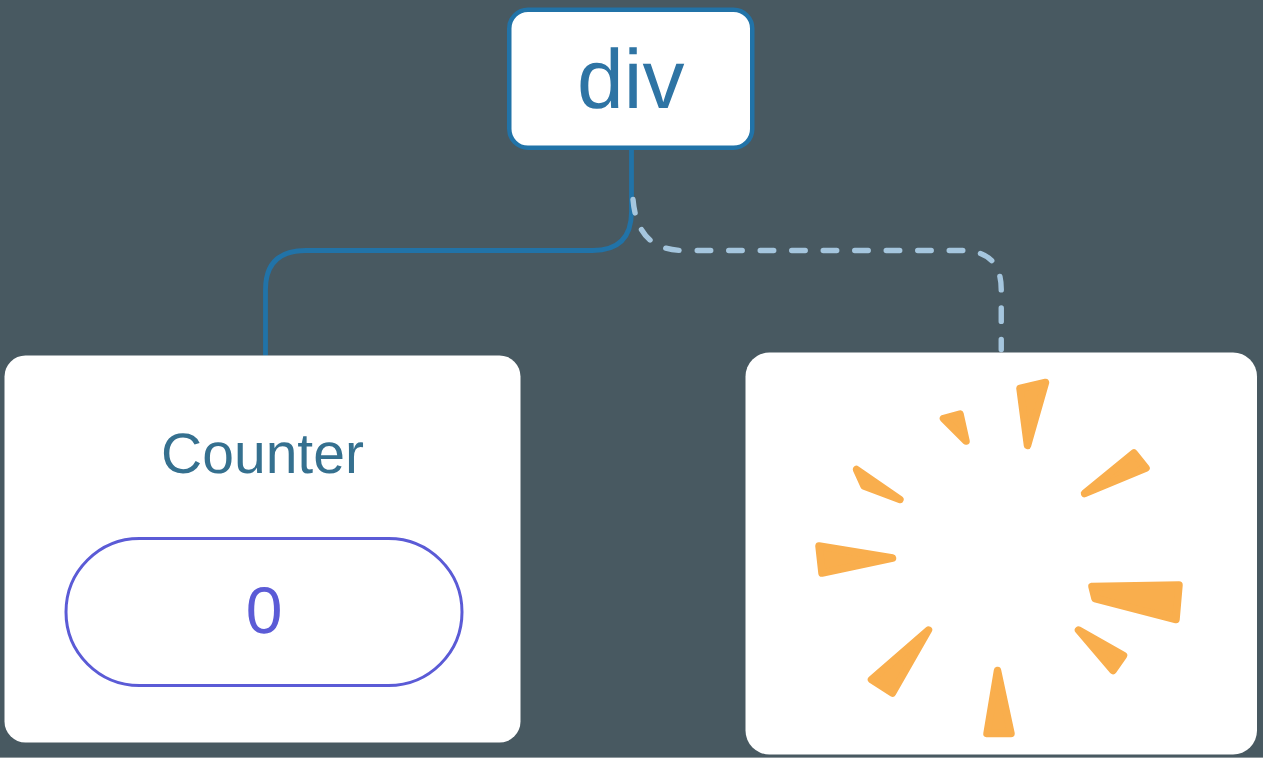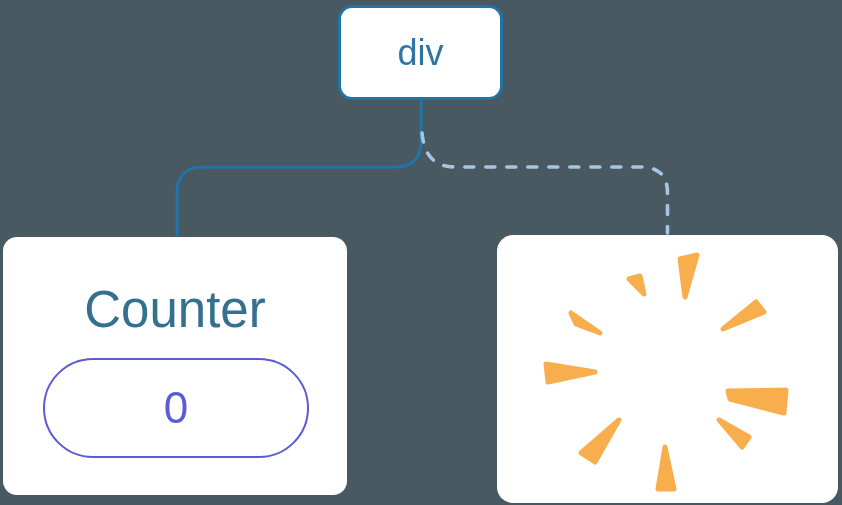--- a/index.html
+++ b/index.html
@@ -38,35 +38,35 @@
     left: 338px; top: 5px;
     width: 165px; height: 95px;
     border: 3px solid var(--root-border, #2173A8);
     border-radius: 14px;
     display: flex;
     align-items: center;
     justify-content: center;
   }
   .root-label {
     color: var(--root-text, #2E74A4);
-    font-size: 36px;
+    font-size: 56px;
     line-height: 1;
   }
   .counter-node {
     left: 3px; top: 237px;
     width: 344px; height: 258px;
     border-radius: 14px;
   }
   .counter-title {
     position: absolute;
     top: 47px; left: 0;
     width: 100%;
     text-align: center;
     color: var(--title-text, #35708F);
-    font-size: 51px;
+    font-size: 38px;
     line-height: 1;
   }
   .state-pill {
     position: absolute;
     left: 40px; top: 121px;
     width: 266px; height: 100px;
     border: 2px solid var(--pill, #5B5BD6);
     border-radius: 50px;
     box-sizing: border-box;
     display: flex;

